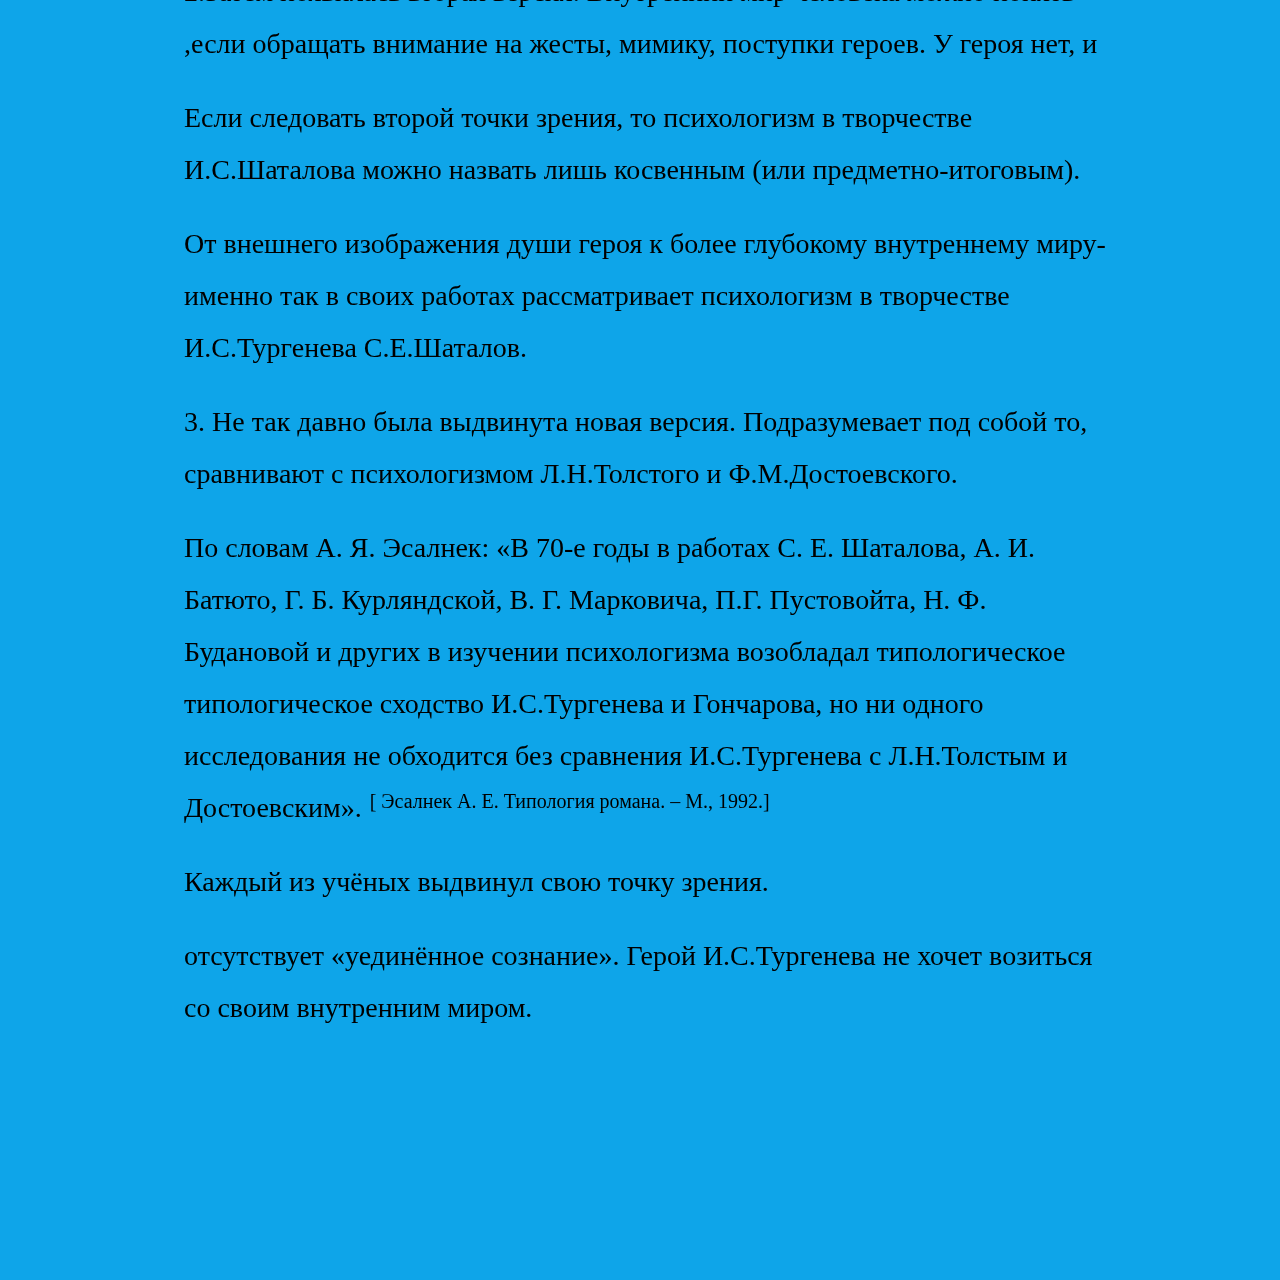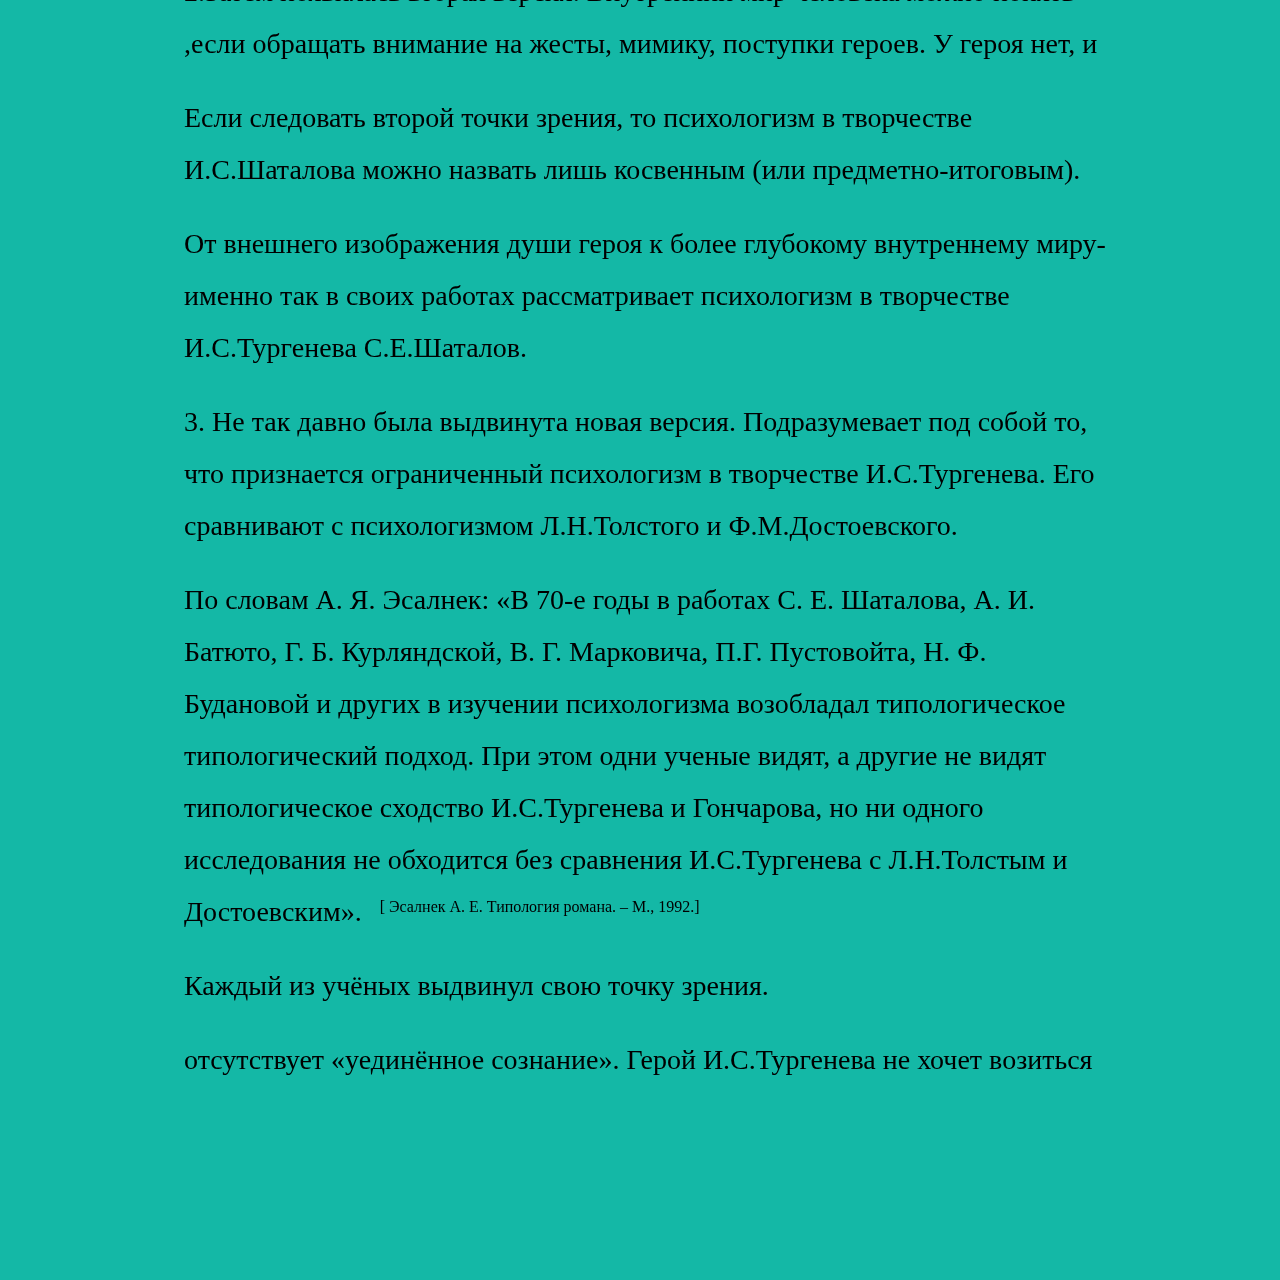--- a/index.html
+++ b/index.html
@@ -12,45 +12,45 @@
       height: 1280px;
       overflow: hidden;
       position: relative;
     }
     .page {
       position: absolute;
       left: 0;
       top: 0;
       width: 1280px;
       height: 1280px;
-      background: #14b8a6;
+      background: #0ea5e9;
     }
     .content {
       position: absolute;
       left: 184px;
       top: -34px;
       width: 1010px;
       font-family: "Liberation Serif", "DejaVu Serif", serif;
       font-size: 28px;
       color: #000000;
     }
     .para {
       margin: 0 0 22px 0;
     }
     .line {
       display: block;
       height: 52px;
       line-height: 52px;
       white-space: nowrap;
     }
     .footnote {
-      font-size: 16px;
+      font-size: 20px;
       vertical-align: 9px;
       line-height: 0;
-      margin-left: 18px;
+      margin-left: 8px;
     }
   </style>
 </head>
 <body>
 
 <div class="page">
   <div class="content">
 
     <p class="para">
       <span class="line">2.Затем появилась вторая версия. Внутренний мир человека можно понять</span>
@@ -63,36 +63,35 @@
     </p>
 
     <p class="para">
       <span class="line">От внешнего изображения души героя к более глубокому внутреннему миру-</span>
       <span class="line">именно так в своих работах рассматривает психологизм в творчестве</span>
       <span class="line">И.С.Тургенева С.Е.Шаталов.</span>
     </p>
 
     <p class="para">
       <span class="line">3. Не так давно была выдвинута новая версия.  Подразумевает под собой то,</span>
-      <span class="line">что признается ограниченный психологизм в творчестве И.С.Тургенева. Его</span>
       <span class="line">сравнивают с психологизмом Л.Н.Толстого и Ф.М.Достоевского.</span>
     </p>
 
     <p class="para">
       <span class="line">По словам А. Я. Эсалнек: «В 70-е годы в работах С. Е. Шаталова, А. И.</span>
       <span class="line">Батюто, Г. Б. Курляндской, В. Г. Марковича, П.Г. Пустовойта, Н. Ф.</span>
       <span class="line">Будановой и других в изучении  психологизма возобладал типологическое</span>
-      <span class="line">типологический подход. При этом одни ученые видят, а другие не видят</span>
       <span class="line">типологическое сходство И.С.Тургенева и Гончарова, но ни одного</span>
       <span class="line">исследования не обходится без сравнения И.С.Тургенева с Л.Н.Толстым и</span>
       <span class="line"><span>Достоевским».</span><span class="footnote">[ Эсалнек А. Е. Типология романа. – М., 1992.]</span></span>
     </p>
 
     <p class="para">
       <span class="line">Каждый из учёных выдвинул свою точку зрения.</span>
     </p>
 
     <p class="para">
       <span class="line">отсутствует «уединённое сознание». Герой И.С.Тургенева не хочет возиться</span>
+      <span class="line">со своим внутренним миром.</span>
     </p>
 
   </div>
 </div>
 
 </body></html>

